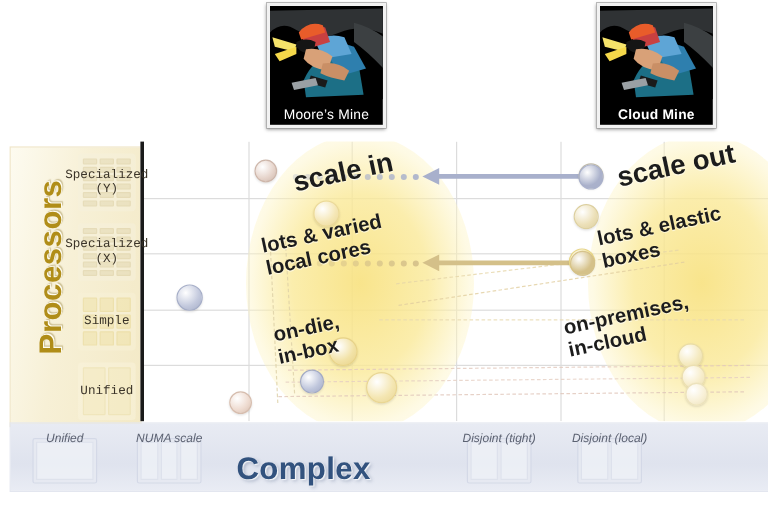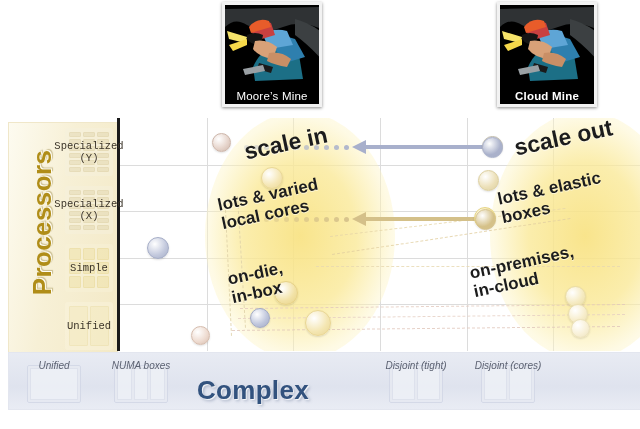--- a/index.html
+++ b/index.html
@@ -324,34 +324,34 @@
           <span></span>
         </span>
       <span class="mlbl">Unified</span>
     </div>
     <div class="mem-cell" style="left:95px">
       <span class="mbox">
           <span></span>
           <span></span>
           <span></span>
         </span>
-      <span class="mlbl">NUMA boxes</span>
+      <span class="mlbl">NUMA scale</span>
     </div>
     <div class="mem-cell" style="left:370px">
       <span class="mbox">
           <span></span>
           <span></span>
         </span>
       <span class="mlbl">Disjoint
 (tight)</span>
     </div>
     <div class="mem-cell" style="left:462px">
       <span class="mbox">
           <span></span>
           <span></span>
         </span>
       <span class="mlbl">Disjoint
-(cores)</span>
+(local)</span>
     </div>
     <div id="mem-title">Complex</div>
   </div>
 
 </div>
 
 </body></html>

